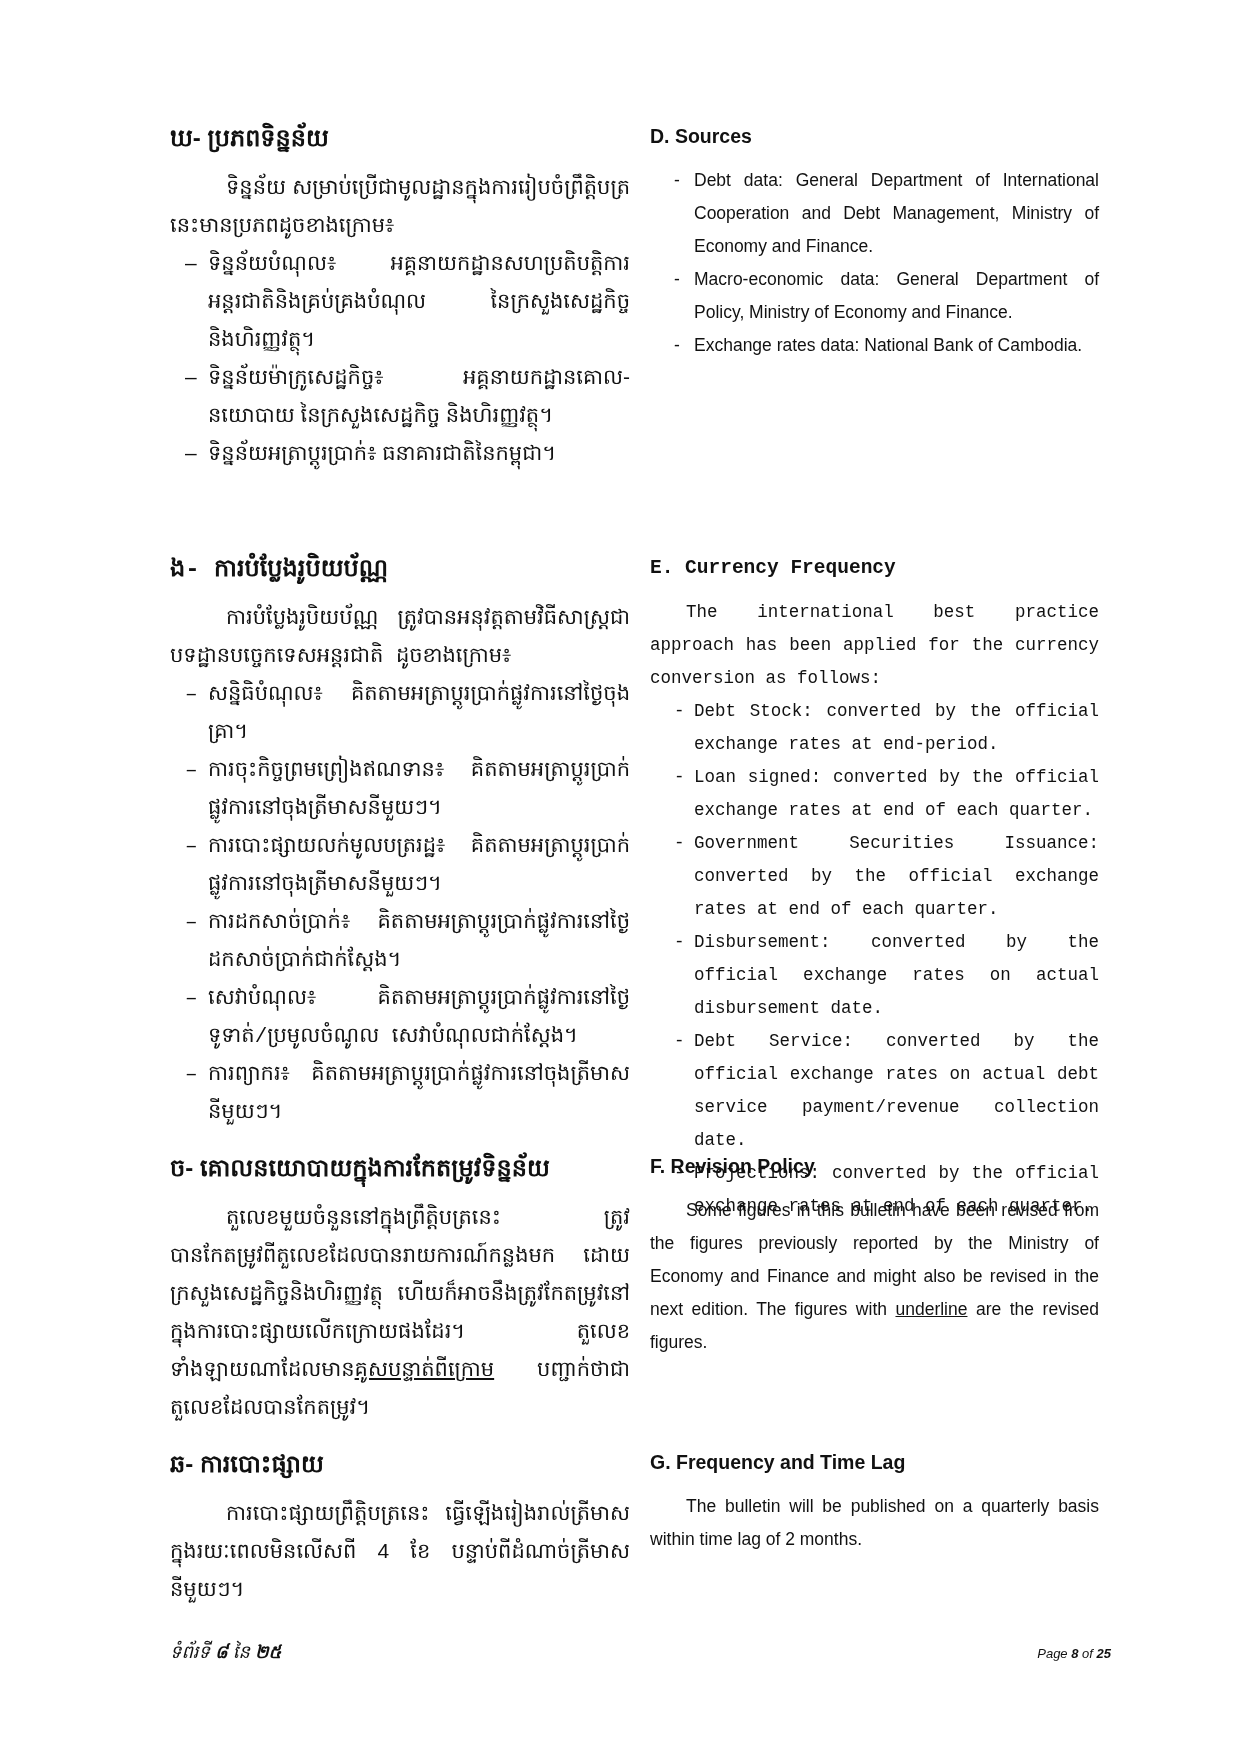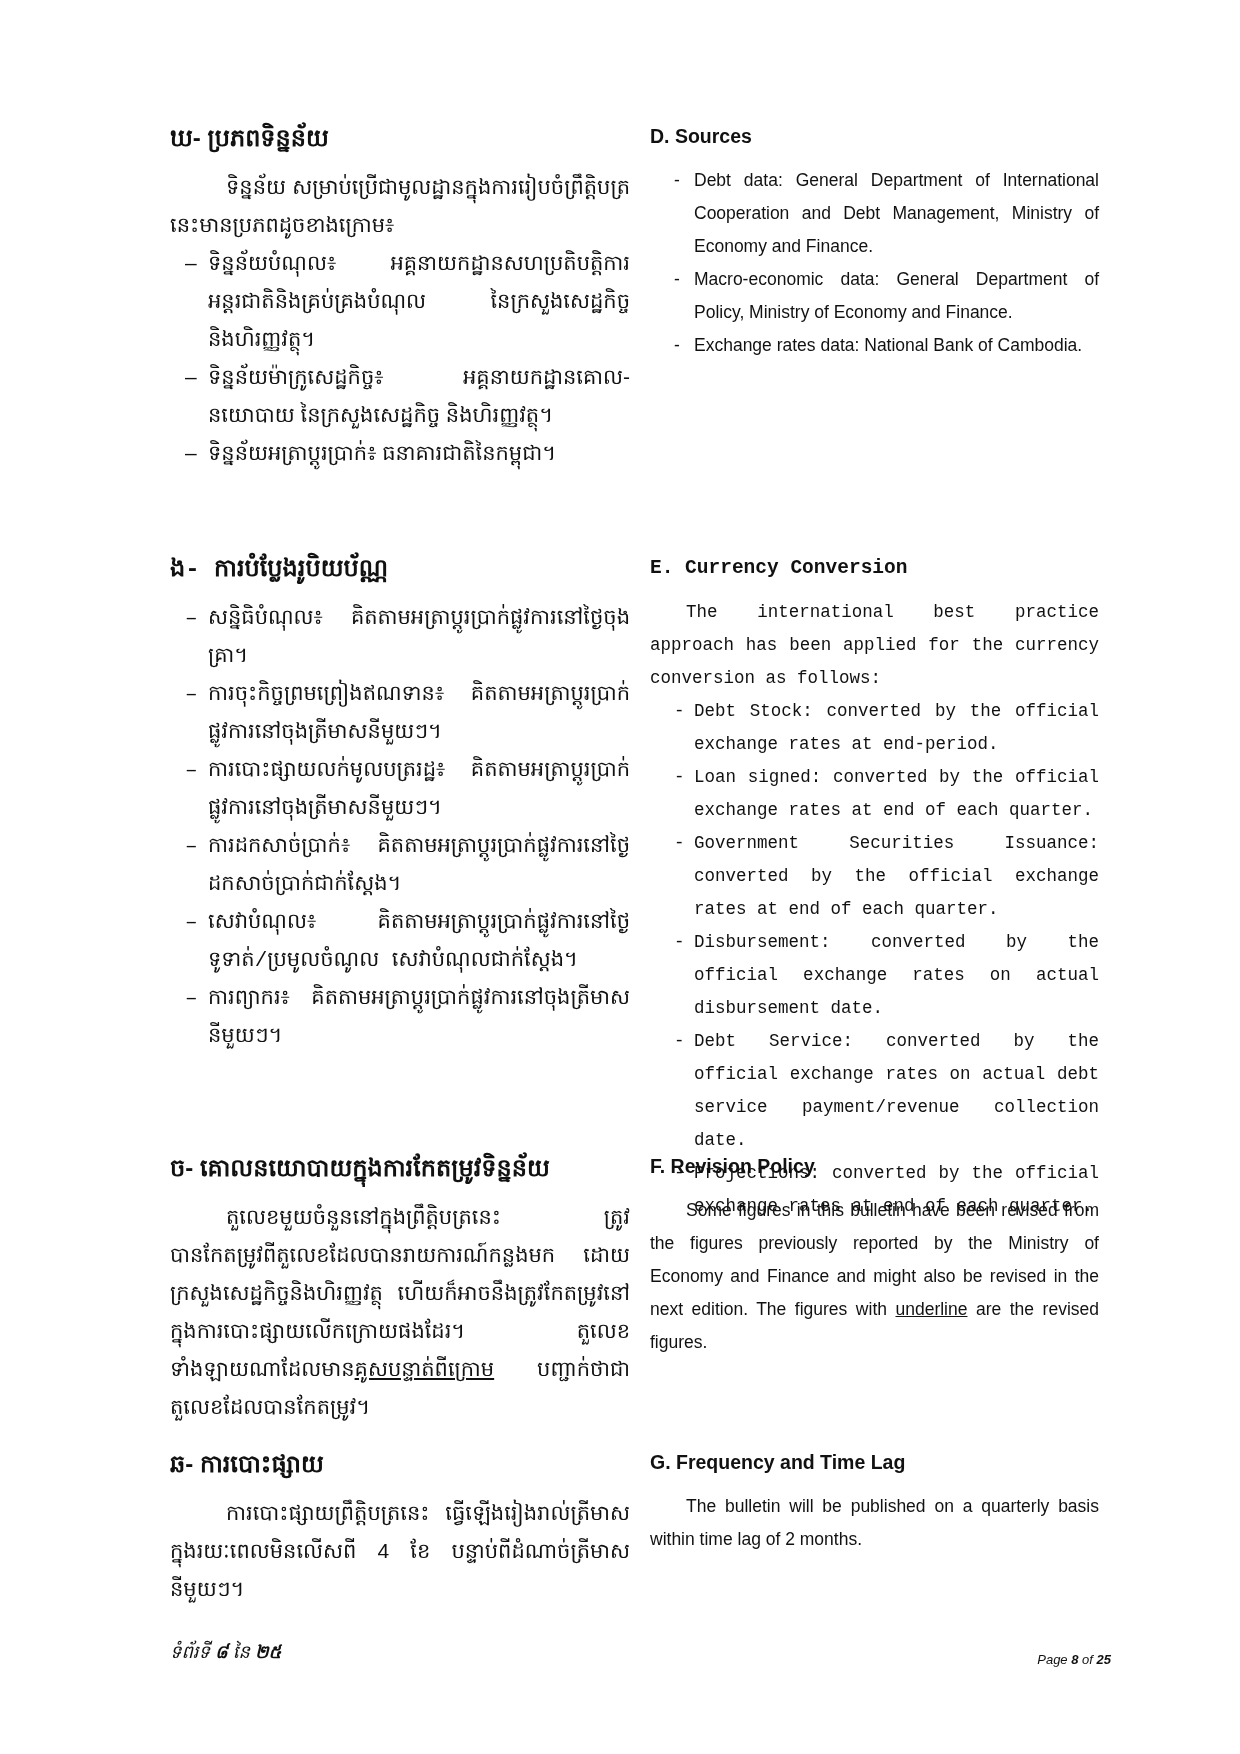--- a/index.html
+++ b/index.html
@@ -54,21 +54,21 @@
   .u { text-decoration: underline; }
 
   
   .footer {
     position: absolute;
     left: 170px;
     top: 1640px;
     width: 941px;
     display: flex;
     justify-content: space-between;
-    align-items: flex-end;
+    align-items: center;
     font-style: italic;
   }
   .footer .kh-pg { font-size: 18px; }
   .footer .en-pg { font-size: 13px; }
   .footer .num { font-weight: bold; }
 </style>
 </head>
 <body>
 
 <div class="page">
@@ -103,20 +103,21 @@
       <div class="bullet">
         <span class="marker">-</span>
         <span>Exchange rates data: National Bank of Cambodia.</span>
       </div>
     </div>
   </div>
 
   <div class="row row-e">
     <div class="kh">
       <h2 class="kh-heading">ង- ការបំប្លែងរូបិយប័ណ្ណ</h2>
+      <p class="intro">ការបំប្លែងរូបិយប័ណ្ណ ត្រូវបានអនុវត្តតាមវិធីសាស្ត្រជាបទដ្ឋានបច្ចេកទេសអន្តរជាតិ ដូចខាងក្រោម៖</p>
       <div class="bullet">
         <span class="marker">–</span>
         <span>សន្និធិបំណុល៖ គិតតាមអត្រាប្តូរប្រាក់ផ្លូវការនៅថ្ងៃចុងគ្រា។</span>
       </div>
       <div class="bullet">
         <span class="marker">–</span>
         <span>ការចុះកិច្ចព្រមព្រៀងឥណទាន៖ គិតតាមអត្រាប្តូរប្រាក់ផ្លូវការនៅចុងត្រីមាសនីមួយៗ។</span>
       </div>
       <div class="bullet">
         <span class="marker">–</span>
@@ -129,21 +130,21 @@
       <div class="bullet">
         <span class="marker">–</span>
         <span>សេវាបំណុល៖ គិតតាមអត្រាប្តូរប្រាក់ផ្លូវការនៅថ្ងៃទូទាត់/ប្រមូលចំណូល សេវាបំណុលជាក់ស្តែង។</span>
       </div>
       <div class="bullet">
         <span class="marker">–</span>
         <span>ការព្យាករ៖ គិតតាមអត្រាប្តូរប្រាក់ផ្លូវការនៅចុងត្រីមាសនីមួយៗ។</span>
       </div>
     </div>
     <div class="en">
-      <h2 class="en-heading">E. Currency Conversion</h2>
+      <h2 class="en-heading">E. Currency Frequency</h2>
       <p class="intro">The international best practice approach has been applied for the currency conversion as follows:</p>
       <div class="bullet">
         <span class="marker">-</span>
         <span>Debt Stock: converted by the official exchange rates at end-period.</span>
       </div>
       <div class="bullet">
         <span class="marker">-</span>
         <span>Loan signed: converted by the official exchange rates at end of each quarter.</span>
       </div>
       <div class="bullet">

